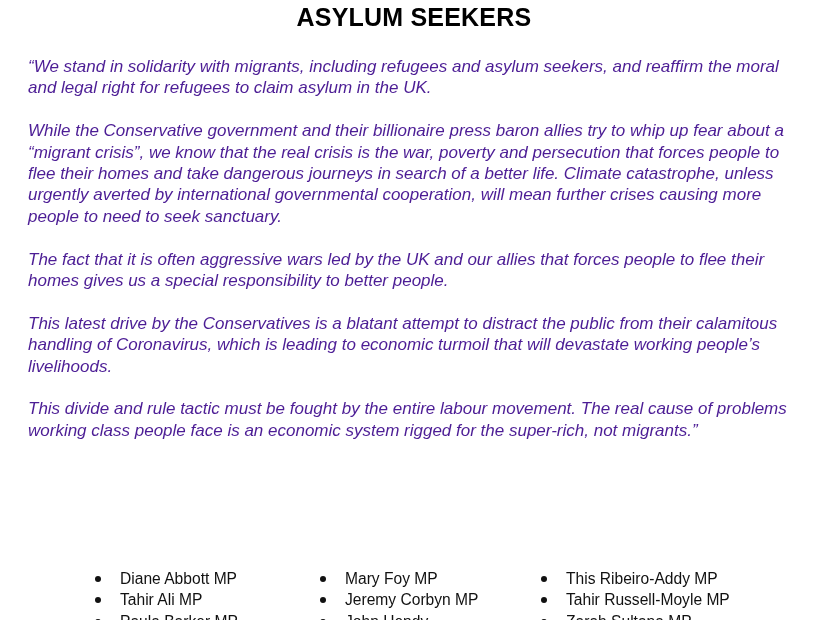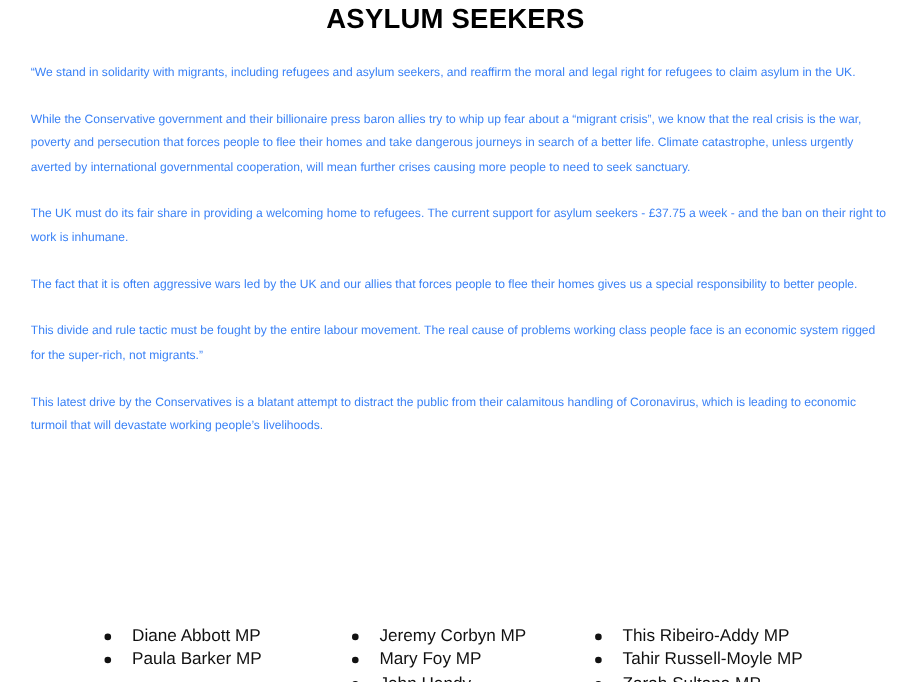--- a/index.html
+++ b/index.html
@@ -32,23 +32,24 @@
     font-size: 25px;
     letter-spacing: 0.2px;
     color: #000;
     line-height: 30px;
   }
   .body-text {
     position: absolute;
     left: 28px;
     top: 56px;
     width: 780px;
-    font-size: 11px;
+    font-style: italic;
+    font-size: 17px;
     line-height: 21.4px;
-    color: #3b82f6;
+    color: #4c1d95;
   }
   .body-text p {
     margin: 0 0 21.4px 0;
   }
   .signatories {
     position: absolute;
     top: 568px;
     left: 0;
     width: 828px;
   }
@@ -82,34 +83,34 @@
 </style>
 </head>
 <body>
 
 <div class="page">
   <div class="title">ASYLUM SEEKERS</div>
 
   <div class="body-text">
     <p>“We stand in solidarity with migrants, including refugees and asylum seekers, and reaffirm the moral and legal right for refugees to claim asylum in the UK.</p>
     <p>While the Conservative government and their billionaire press baron allies try to whip up fear about a “migrant crisis”, we know that the real crisis is the war, poverty and persecution that forces people to flee their homes and take dangerous journeys in search of a better life. Climate catastrophe, unless urgently averted by international governmental cooperation, will mean further crises causing more people to need to seek sanctuary.</p>
-    <p>The UK must do its fair share in providing a welcoming home to refugees. The current support for asylum seekers - £37.75 a week - and the ban on their right to work is inhumane.</p>
     <p>The fact that it is often aggressive wars led by the UK and our allies that forces people to flee their homes gives us a special responsibility to better people.</p>
+    <p>This latest drive by the Conservatives is a blatant attempt to distract the public from their calamitous handling of Coronavirus, which is leading to economic turmoil that will devastate working people’s livelihoods.</p>
     <p>This divide and rule tactic must be fought by the entire labour movement. The real cause of problems working class people face is an economic system rigged for the super-rich, not migrants.”</p>
-    <p>This latest drive by the Conservatives is a blatant attempt to distract the public from their calamitous handling of Coronavirus, which is leading to economic turmoil that will devastate working people’s livelihoods.</p>
   </div>
 
   <div class="signatories">
     <ul class="col col-1">
       <li><span class="bullet"></span><span>Diane Abbott MP</span></li>
+      <li><span class="bullet"></span><span>Tahir Ali MP</span></li>
       <li><span class="bullet"></span><span>Paula Barker MP</span></li>
     </ul>
     <ul class="col col-2">
+      <li><span class="bullet"></span><span>Mary Foy MP</span></li>
       <li><span class="bullet"></span><span>Jeremy Corbyn MP</span></li>
-      <li><span class="bullet"></span><span>Mary Foy MP</span></li>
       <li><span class="bullet"></span><span>John Hendy</span></li>
     </ul>
     <ul class="col col-3">
       <li><span class="bullet"></span><span>This Ribeiro-Addy MP</span></li>
       <li><span class="bullet"></span><span>Tahir Russell-Moyle MP</span></li>
       <li><span class="bullet"></span><span>Zarah Sultana MP</span></li>
     </ul>
   </div>
 </div>
 

